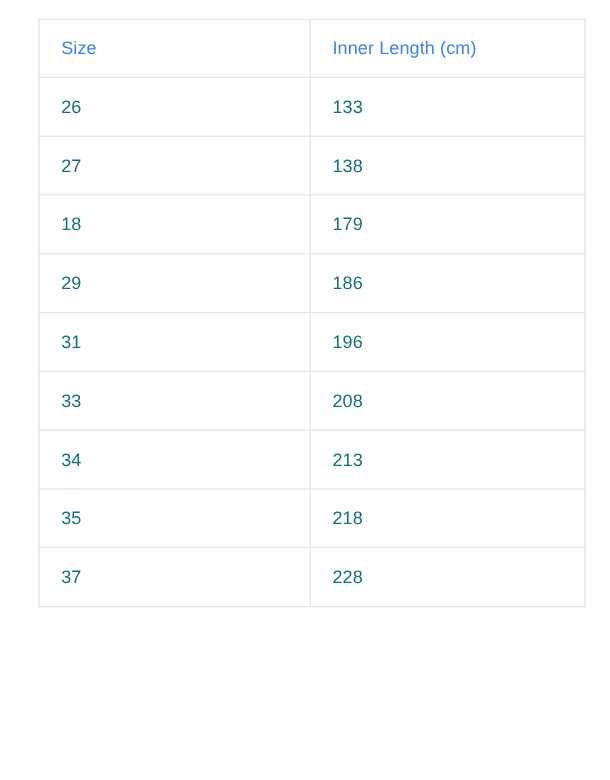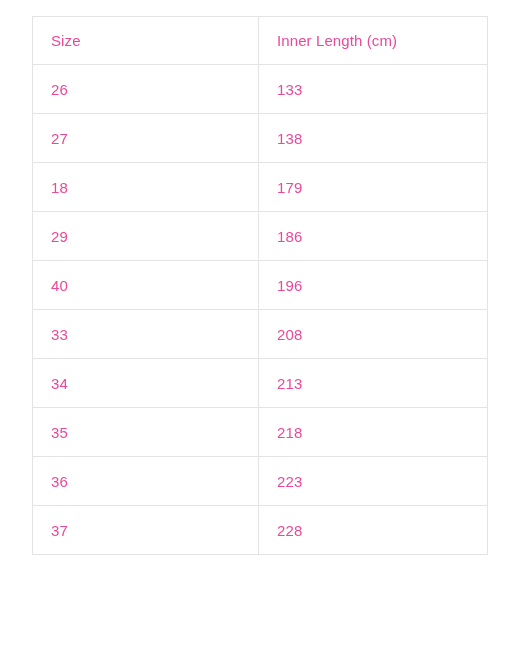--- a/index.html
+++ b/index.html
@@ -39,27 +39,27 @@
   table.size-chart th,
   table.size-chart td {
     border: 1px solid #e3e3e3;
     height: 47px;
     padding: 0 0 0 18px;
     text-align: left;
     vertical-align: middle;
     font-weight: normal;
     font-size: 15px;
     line-height: 19px;
-    color: #ec4899;
+    color: #0f766e;
     letter-spacing: 0.1px;
     background: #ffffff;
   }
   table.size-chart thead th {
     height: 47px;
-    color: #ec4899;
+    color: #3b82f6;
     margin-left: 30px;
   }
   table.size-chart tbody td {
     height: 48px;
   }
 </style>
 </head>
 <body>
 
 <div class="page">
@@ -86,39 +86,35 @@
         </tr>
         <tr>
           <td>18</td>
           <td>179</td>
         </tr>
         <tr>
           <td>29</td>
           <td>186</td>
         </tr>
         <tr>
-          <td>40</td>
+          <td>31</td>
           <td>196</td>
         </tr>
         <tr>
           <td>33</td>
           <td>208</td>
         </tr>
         <tr>
           <td>34</td>
           <td>213</td>
         </tr>
         <tr>
           <td>35</td>
           <td>218</td>
         </tr>
         <tr>
-          <td>36</td>
-          <td>223</td>
-        </tr>
-        <tr>
           <td>37</td>
           <td>228</td>
         </tr>
       </tbody>
     </table>
   </div>
 </div>
 
 </body></html>

